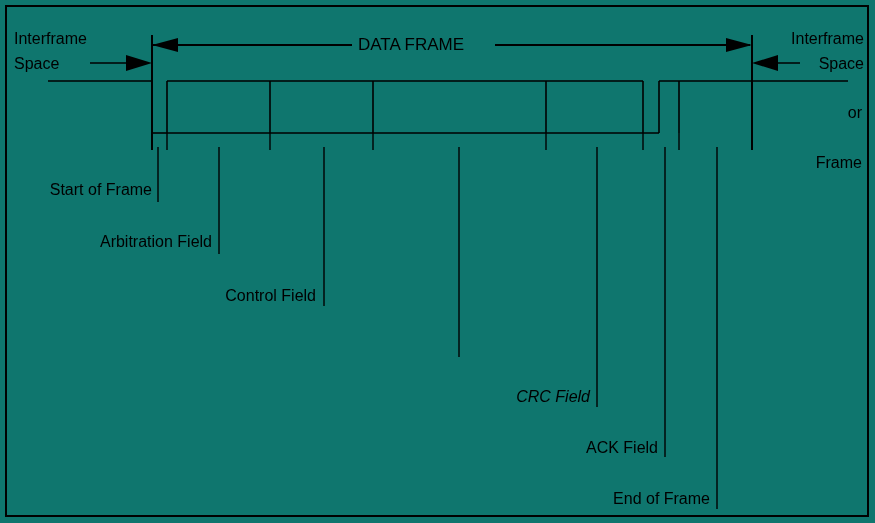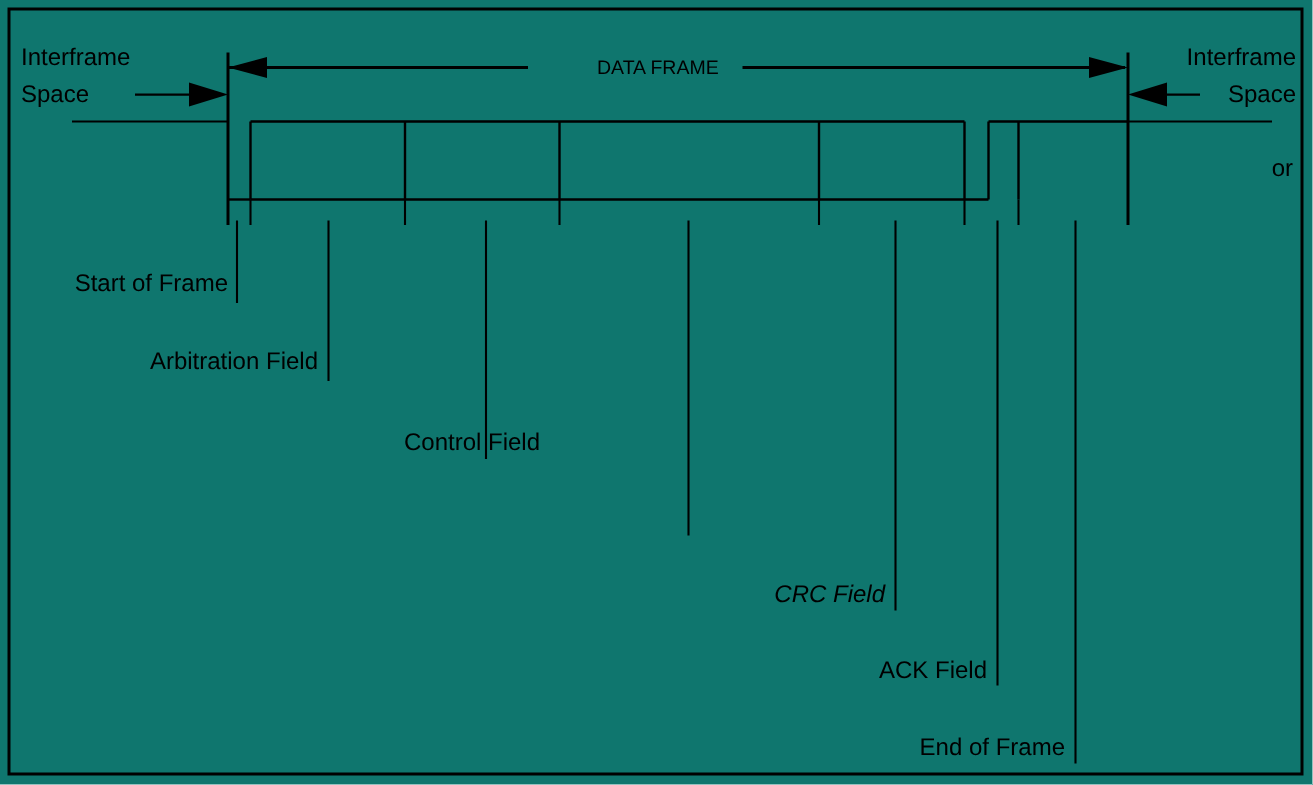--- a/index.html
+++ b/index.html
@@ -49,29 +49,30 @@
 </head>
 <body>
 
 <div id="canvas">
 
   <div id="outer-border"></div>
 
   <div class="lbl" style="left:14px; top:29px;">Interframe</div>
   <div class="lbl" style="left:14px; top:54px;">Space</div>
 
-  <div class="lbl" style="left:358px; top:35px; font-size:13px;margin-left:40px;">DATA FRAME</div>
+  <div class="lbl" style="left:358px; top:35px; font-size:17px;">DATA FRAME</div>
 
   <div class="lbl right" style="left:714px; top:29px; width:150px;">Interframe</div>
   <div class="lbl right" style="left:714px; top:54px; width:150px;">Space</div>
   <div class="lbl center" style="left:762px; top:103px; width:100px;">or</div>
+  <div class="lbl center" style="left:762px; top:153px; width:100px;">Frame</div>
 
   <div class="lbl right" style="left:0px; top:180px; width:152px;">Start of Frame</div>
   <div class="lbl right" style="left:0px; top:232px; width:212px;text-align:right;">Arbitration Field</div>
-  <div class="lbl right" style="left:0px; top:286px; width:316px;padding-left:44px;">Control Field</div>
+  <div class="lbl right" style="left:0px; top:286px; width:316px;">Control Field</div>
   <div class="lbl right" style="left:0px; top:387px; width:590px;font-style:italic;">CRC Field</div>
   <div class="lbl right" style="left:0px; top:438px; width:658px;">ACK Field</div>
   <div class="lbl right" style="left:0px; top:489px; width:710px;">End of Frame</div>
 
   <svg class="overlay" viewBox="0 0 875 523">
 
     <g>
       <line x1="152" y1="45" x2="352" y2="45" stroke="#000" stroke-width="2"></line>
       <line x1="495" y1="45" x2="750" y2="45" stroke="#000" stroke-width="2"></line>
       <polygon points="152,45 178,38 178,52" fill="#000"></polygon>

